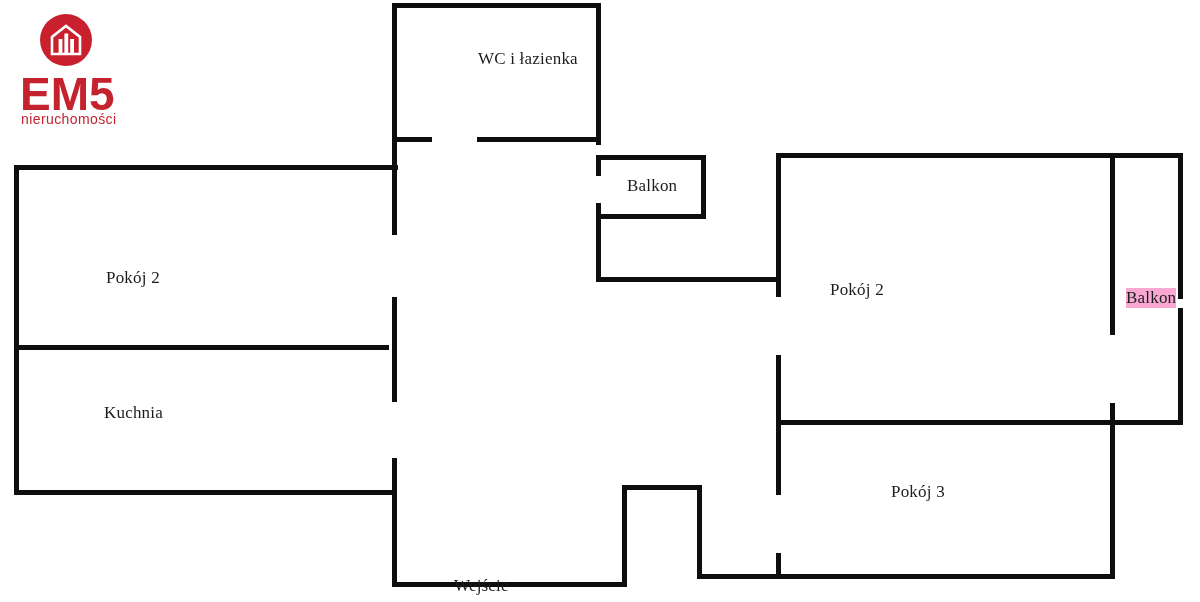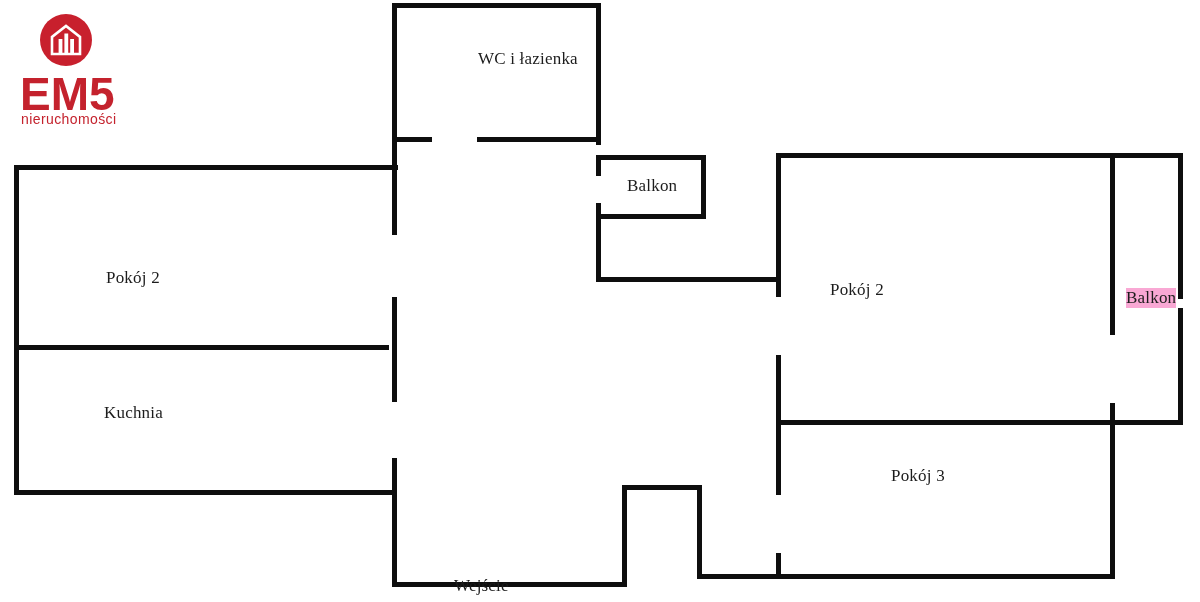--- a/index.html
+++ b/index.html
@@ -19,21 +19,21 @@
     white-space:nowrap;
     letter-spacing:0.2px;
   }
   
   .lbl-wc      { left:438px;  top:49px;margin-left:40px;  }
   .lbl-pralka  { left:627px;  top:176px; }
   .lbl-pokoj1  { left:106px;  top:268px; }
   .lbl-kuchnia { left:104px;  top:403px; }
   .lbl-pokoj2  { left:830px;  top:280px;font-family:Liberation Serif, serif; }
   .lbl-balkon  { left:1126px; top:288px; background:#f9a8d4; }
-  .lbl-pokoj3  { left:891px;  top:466px; }
+  .lbl-pokoj3  { left:891px;  top:482px; }
   .lbl-wejscie { left:454px;  top:576px; }
 
   
   .logo { position:absolute; left:0; top:0; width:180px; height:140px; }
   .logo-mark { position:absolute; left:39px; top:13px; }
   .logo-brand {
     position:absolute; left:20px; top:71px;
     font-family:"Liberation Sans","DejaVu Sans",sans-serif;
     font-weight:bold;
     font-size:46px;

